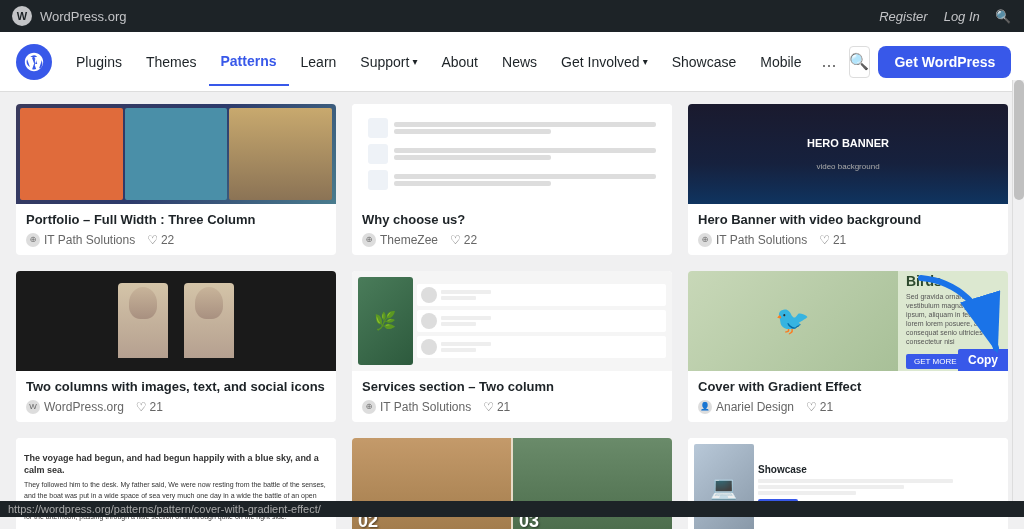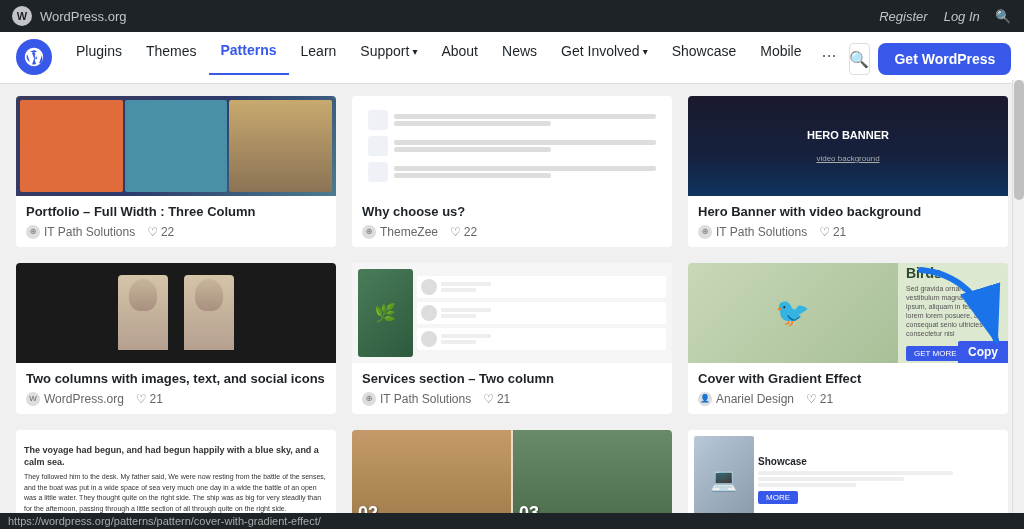--- a/index.html
+++ b/index.html
@@ -23,24 +23,24 @@
       background: #c3c4c7;
       border-radius: 50%;
       display: flex; align-items: center; justify-content: center;
       font-size: 11px; color: #1d2327; font-weight: bold;
     }
     .admin-bar a { color: #c3c4c7; text-decoration: none; font-size: 13px; font-style: italic; }
 
     
     .main-nav {
       background: #fff;
-      height: 52px;
-      display: flex;
-      align-items: flex-end;
-      padding: 8px 16px;
+      height: 60px;
+      display: flex;
+      align-items: center;
+      padding: 0 16px;
       border-bottom: 1px solid #ddd;
       gap: 0;
     }
     .nav-wp-logo {
       width: 36px; height: 36px;
       background: #3858e9;
       border-radius: 50%;
       display: flex; align-items: center; justify-content: center;
       margin-right: 12px;
       flex-shrink: 0;
@@ -171,21 +171,21 @@
       background: linear-gradient(180deg, #1a1a2e 0%, #16213e 60%, #0f3460 100%);
       display: flex;
       flex-direction: column;
       justify-content: center;
       align-items: center;
       color: #fff;
       font-size: 9px;
       position: relative;
     }
     .thumb-hero-text { font-size: 11px; font-weight: bold; color: #fff; }
-    .thumb-hero-sub { font-size: 8px; color: #aaa; margin-top: 13px; text-decoration: underline; }
+    .thumb-hero-sub { font-size: 8px; color: #aaa; margin-top: 13px; }
 
     .thumb-two-col {
       background: #1a1a1a;
       display: flex;
       align-items: center;
       justify-content: center;
       gap: 16px;
       padding: 8px;
     }
     .thumb-bust {
@@ -366,21 +366,21 @@
       align-self: flex-start;
     }
 
     
     .status-bar {
       background: #1d2327;
       color: #aaa;
       font-size: 11px;
       padding: 2px 8px;
       position: fixed;
-      bottom: 0;
+      bottom: 12px;
       width: 1024px;
     }
 
     
     .scrollbar {
       position: fixed;
       right: 0;
       top: 80px;
       bottom: 14px;
       width: 12px;

